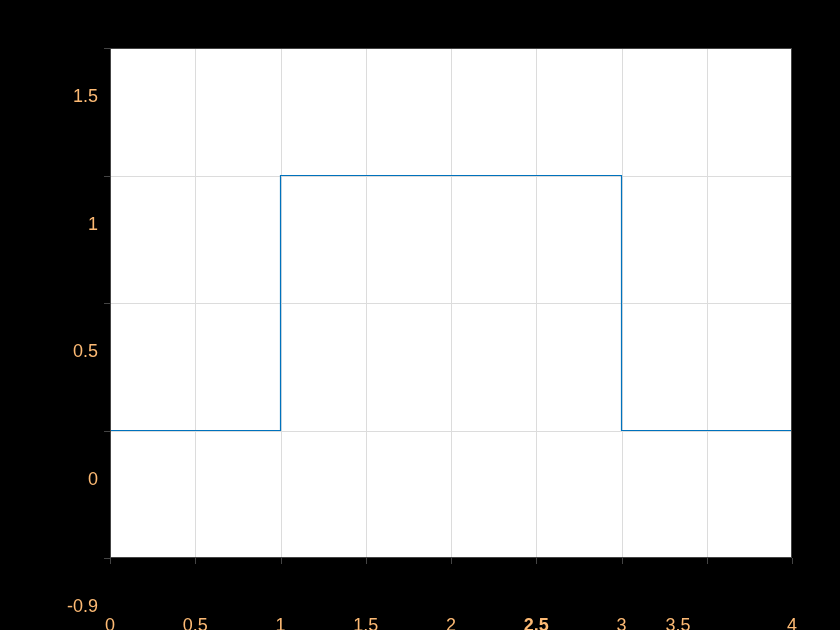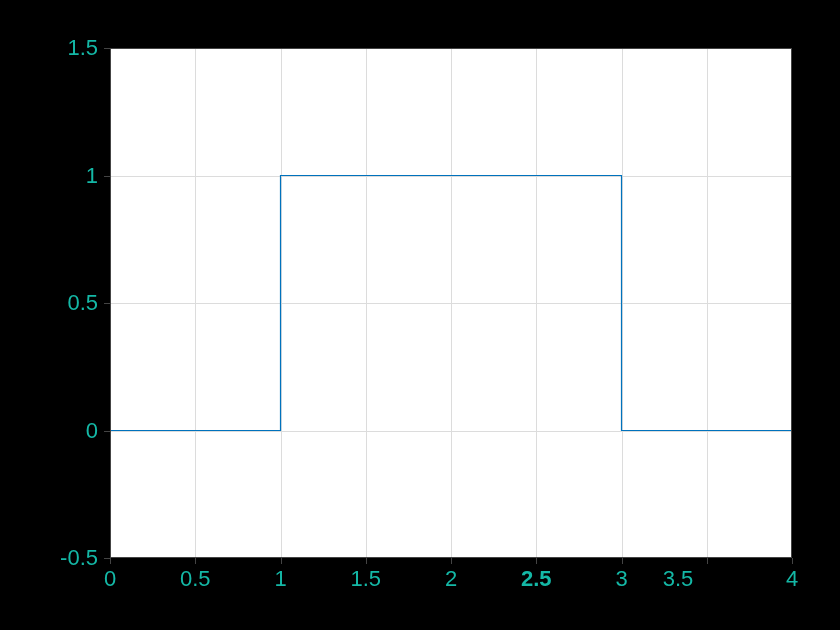--- a/index.html
+++ b/index.html
@@ -31,24 +31,25 @@
   .grid-line-h { height: 1px; width: 100%; left: 0; }
   .axes-border {
     position: absolute;
     left: 0; top: 0; right: 0; bottom: 0;
     border: 1px solid #444444;
     box-sizing: border-box;
     pointer-events: none;
   }
   .tick-label-x, .tick-label-y {
     position: absolute;
-    color: #14b8a6;
-    font-size: 22px;
+    color: #fdba74;
+    font-size: 18px;
     line-height: 1;
     white-space: nowrap;
+    margin-top: 48px;
   }
   .tick-label-x { transform: translate(-50%, 0); }
   .tick-label-y { transform: translate(-100%, -50%); text-align: right; }
   svg.plot-layer {
     position: absolute;
     left: 0; top: 0;
     width: 100%;
     height: 100%;
     overflow: visible;
     pointer-events: none;
@@ -99,21 +100,21 @@
       <div class="tick-label-x" style="left: 451px; top: 568px;">2</div>
       <div class="tick-mark x-out" style="left: 536.25px; top: 558px;"></div>
       <div class="tick-label-x" style="left: 536.25px; top: 568px; font-weight: bold;">2.5</div>
       <div class="tick-mark x-out" style="left: 621.5px; top: 558px;"></div>
       <div class="tick-label-x" style="left: 621.5px; top: 568px;">3</div>
       <div class="tick-mark x-out" style="left: 706.75px; top: 558px;"></div>
       <div class="tick-label-x" style="left: 678px; top: 568px;">3.5</div>
       <div class="tick-mark x-out" style="left: 792px; top: 558px;"></div>
       <div class="tick-label-x" style="left: 792px; top: 568px;">4</div>
       <div class="tick-mark y-out" style="left: 104px; top: 558px;"></div>
-      <div class="tick-label-y" style="left: 98px; top: 558px;">-0.5</div>
+      <div class="tick-label-y" style="left: 98px; top: 558px;">-0.9</div>
       <div class="tick-mark y-out" style="left: 104px; top: 430.5px;"></div>
       <div class="tick-label-y" style="left: 98px; top: 430.5px;">0</div>
       <div class="tick-mark y-out" style="left: 104px; top: 303px;"></div>
       <div class="tick-label-y" style="left: 98px; top: 303px;">0.5</div>
       <div class="tick-mark y-out" style="left: 104px; top: 175.5px;"></div>
       <div class="tick-label-y" style="left: 98px; top: 175.5px;">1</div>
       <div class="tick-mark y-out" style="left: 104px; top: 48px;"></div>
       <div class="tick-label-y" style="left: 98px; top: 48px;">1.5</div>
     </div>
 </div>

